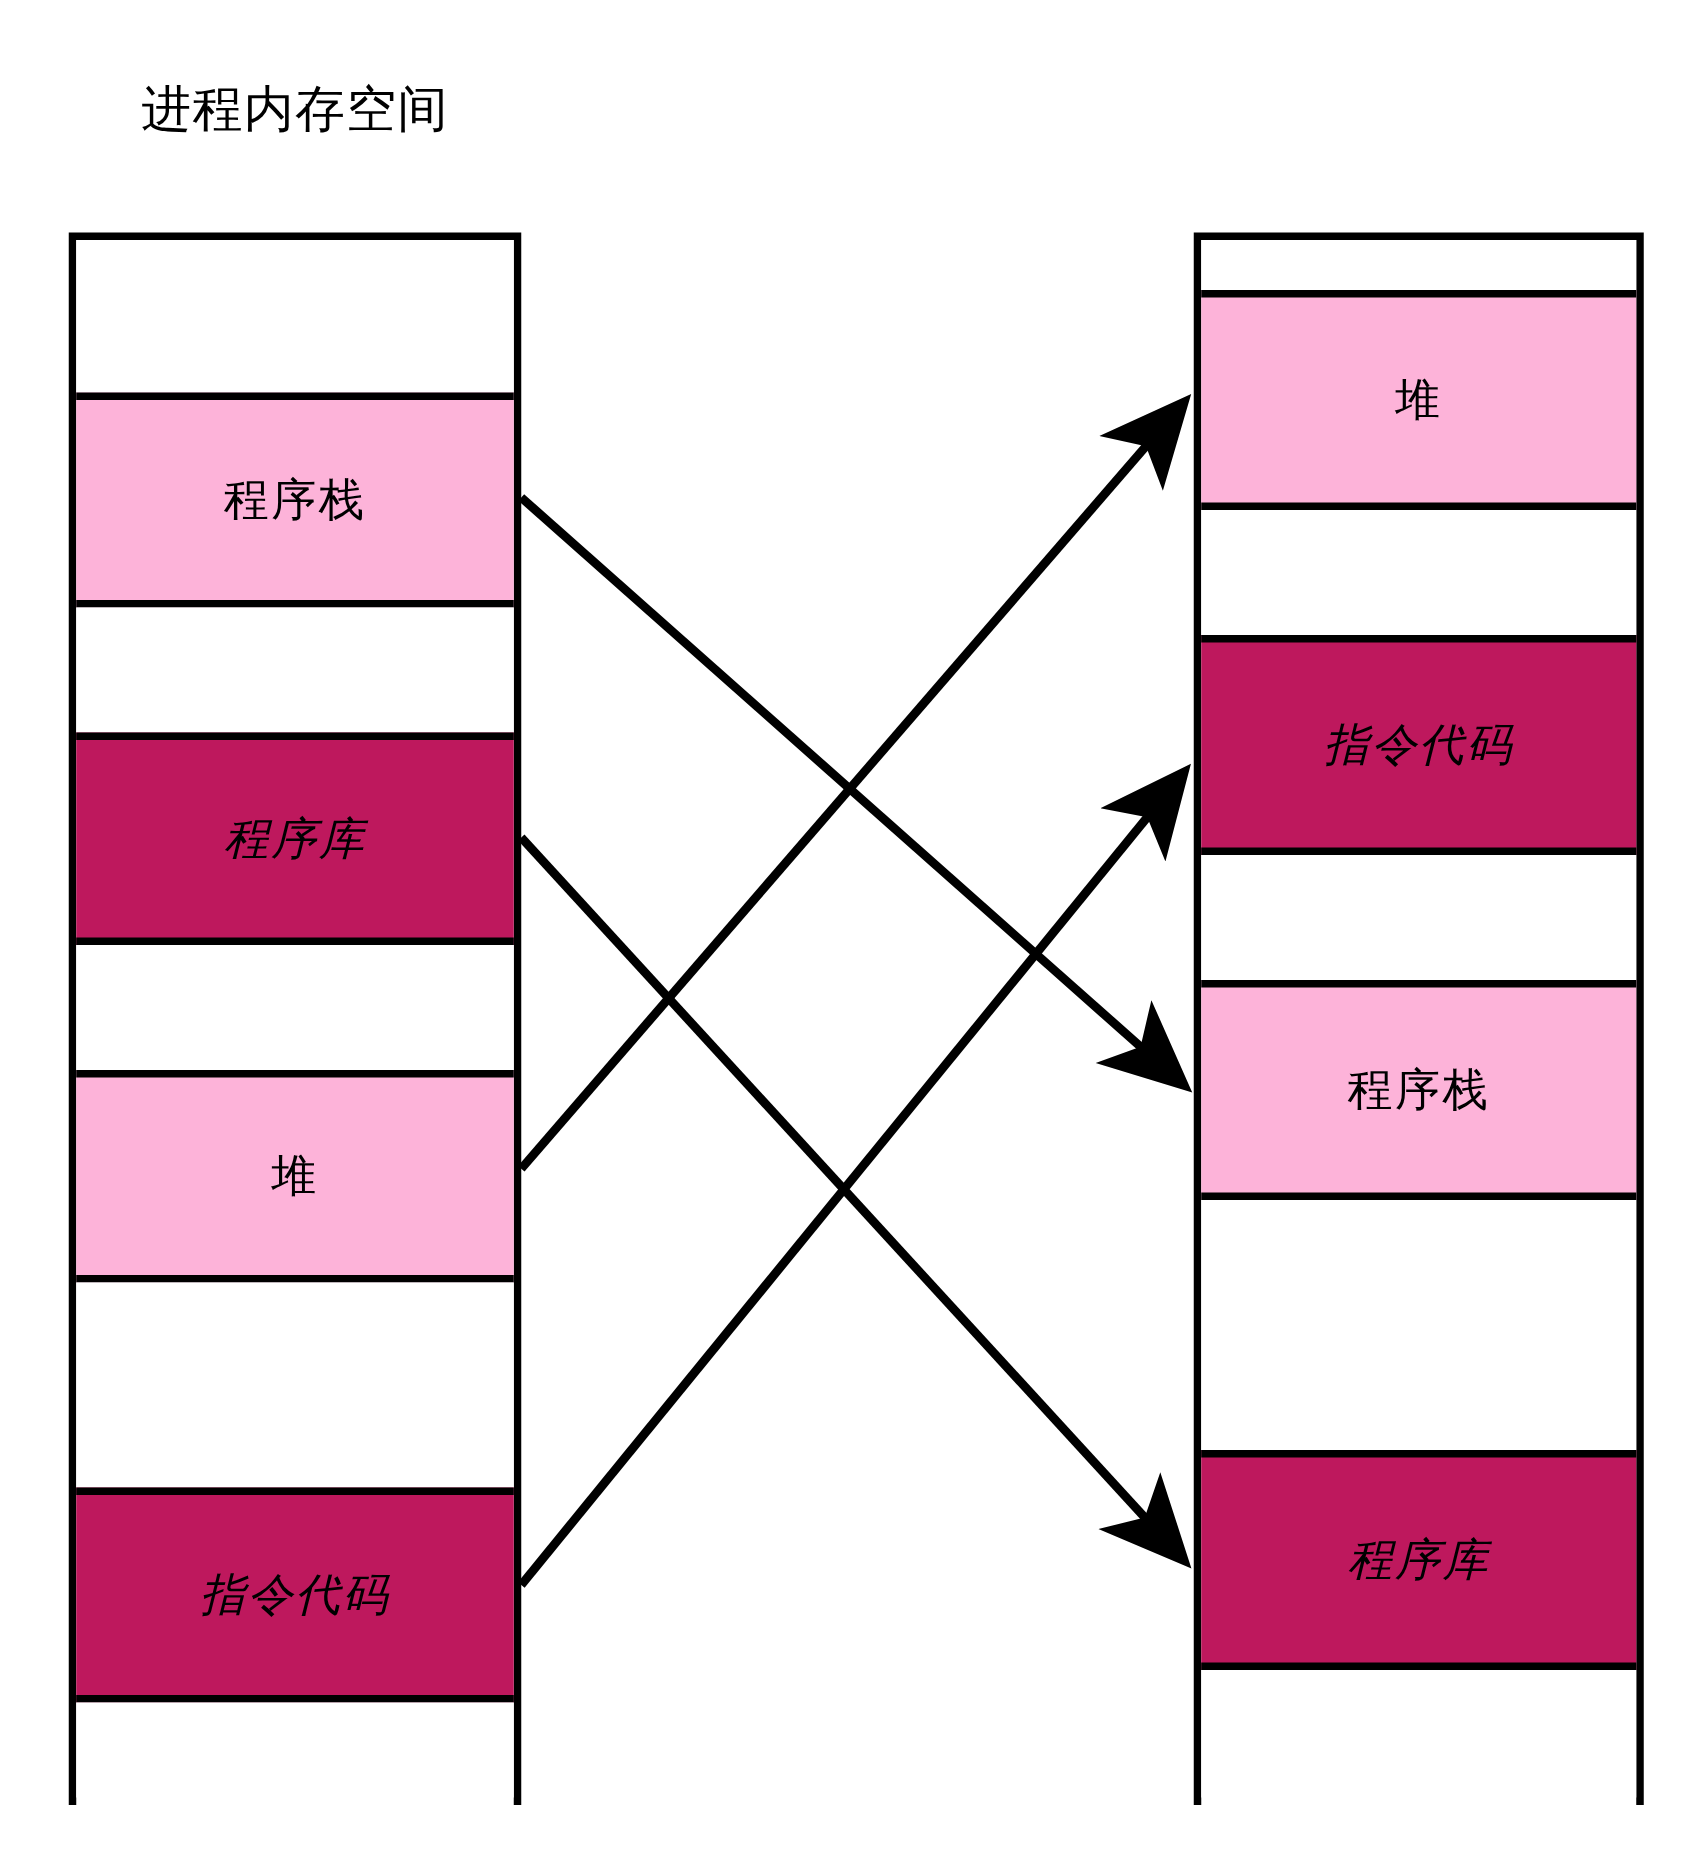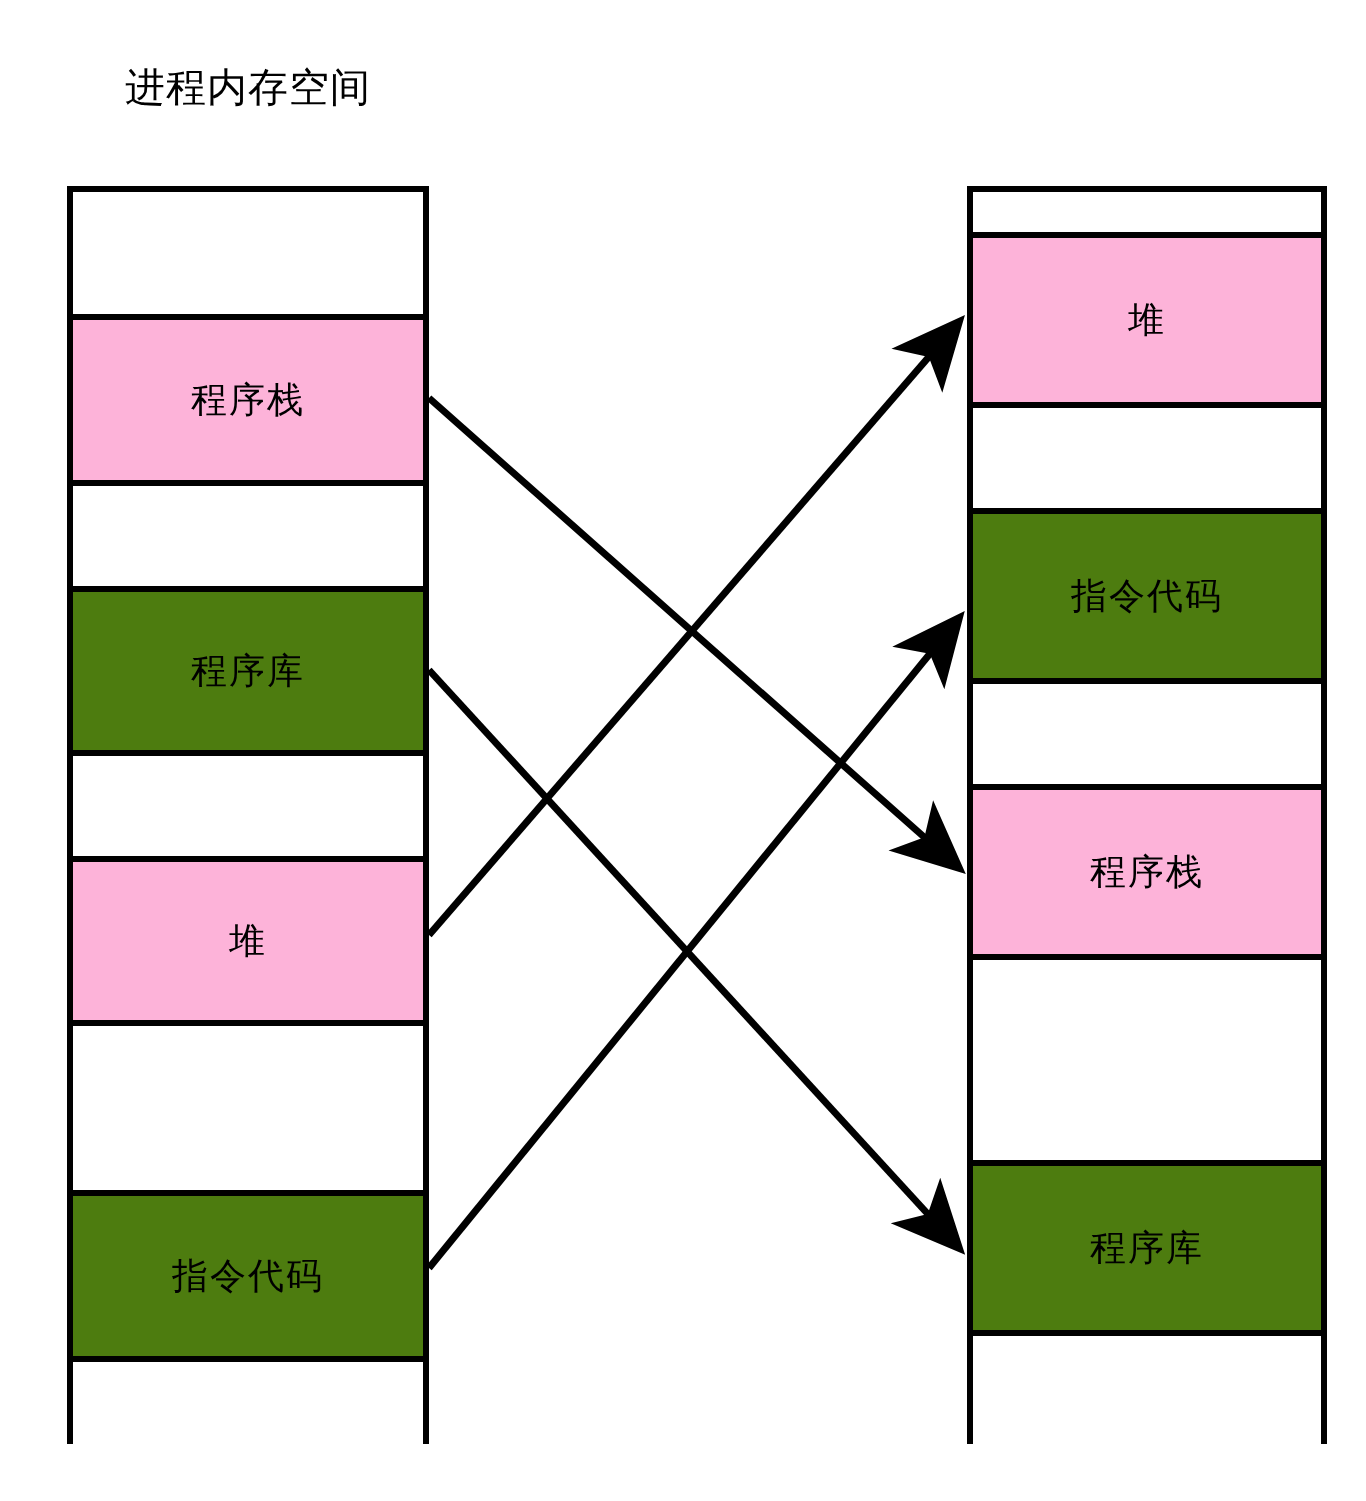--- a/index.html
+++ b/index.html
@@ -3,21 +3,21 @@
 <meta charset="utf-8">
 <style>
   html,body{margin:0;padding:0;}
   body{
     width:1366px;height:1501px;
     background:#ffffff;
     font-family:"Liberation Sans","DejaVu Sans",sans-serif;
     overflow:hidden;
     position:relative;
   }
-  #stage{position:absolute;left:12px;top:0;width:1170px;height:1501px;}
+  #stage{position:absolute;left:0;top:0;width:1170px;height:1501px;}
 
   .col-title{
     position:absolute;
     font-size:40px;
     color:#000000;
     white-space:nowrap;
     letter-spacing:1px;
     text-align:center;
   }
   #title-left{left:55px;top:60px;width:362px;}
@@ -43,21 +43,21 @@
   }
   .seg.filled{border-top:6px solid #000;border-bottom:6px solid #000;}
   .seg-label{
     font-size:36px;
     color:#000000;
     letter-spacing:2px;
     line-height:1;
     white-space:nowrap;
   }
   .pink{background:#FDB3D9;}
-  .teal{background:#4d7c0f;}
+  .teal{background:#be185d;font-style:italic;}
   .blank{background:#ffffff;}
 
   #arrows{position:absolute;left:0;top:0;width:1366px;height:1501px;pointer-events:none;}
 </style>
 </head>
 <body>
 
 <div id="stage">
 
   <div class="col-title" id="title-left">进程内存空间</div>

